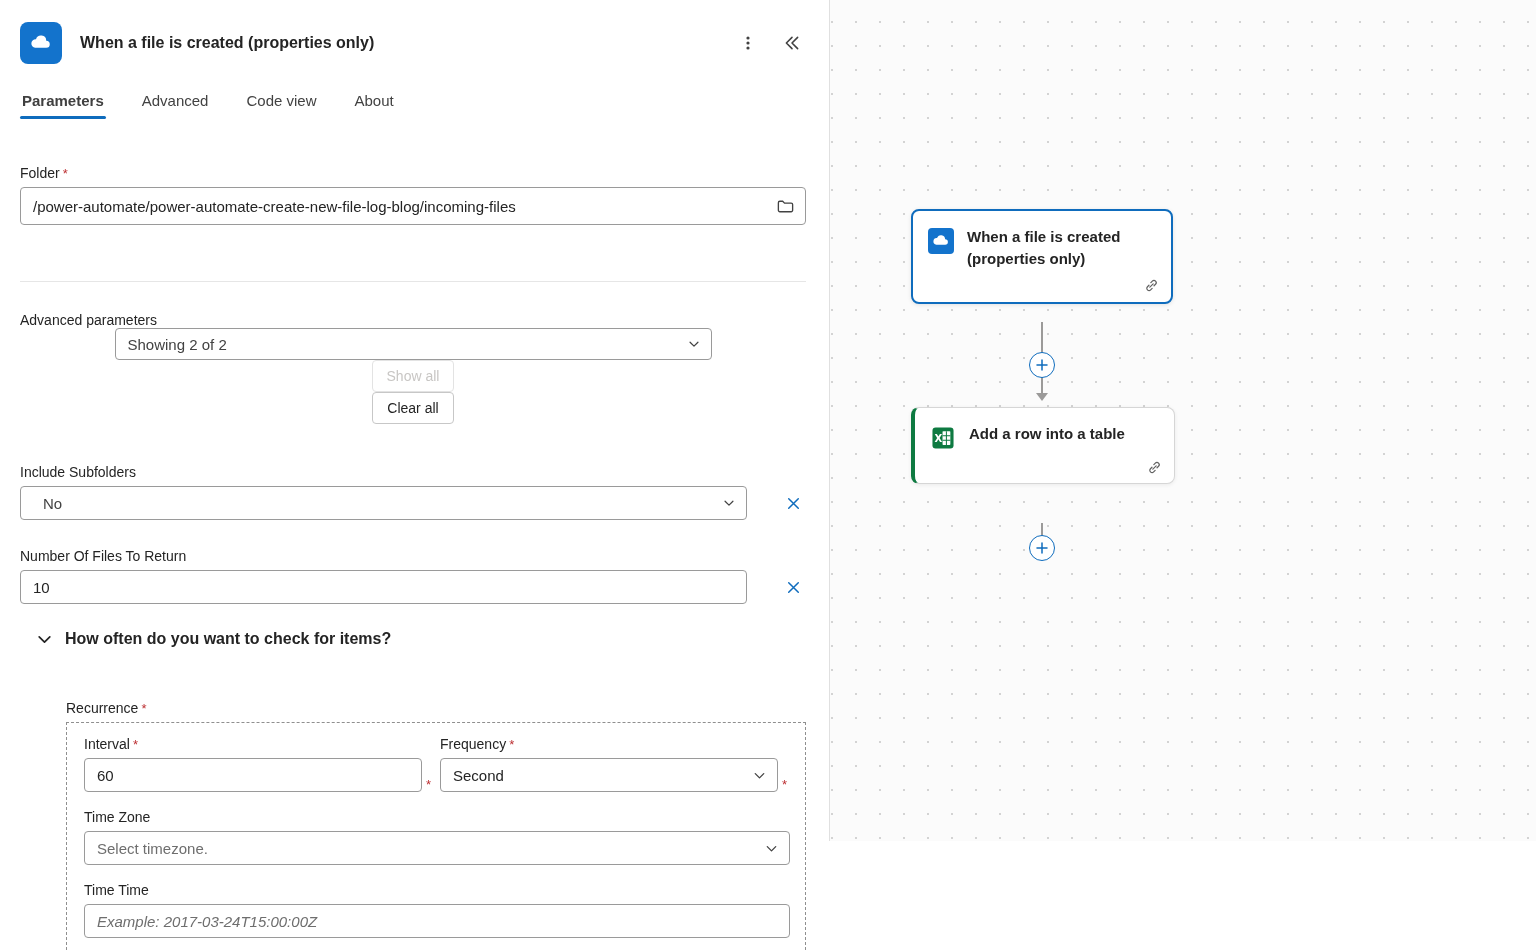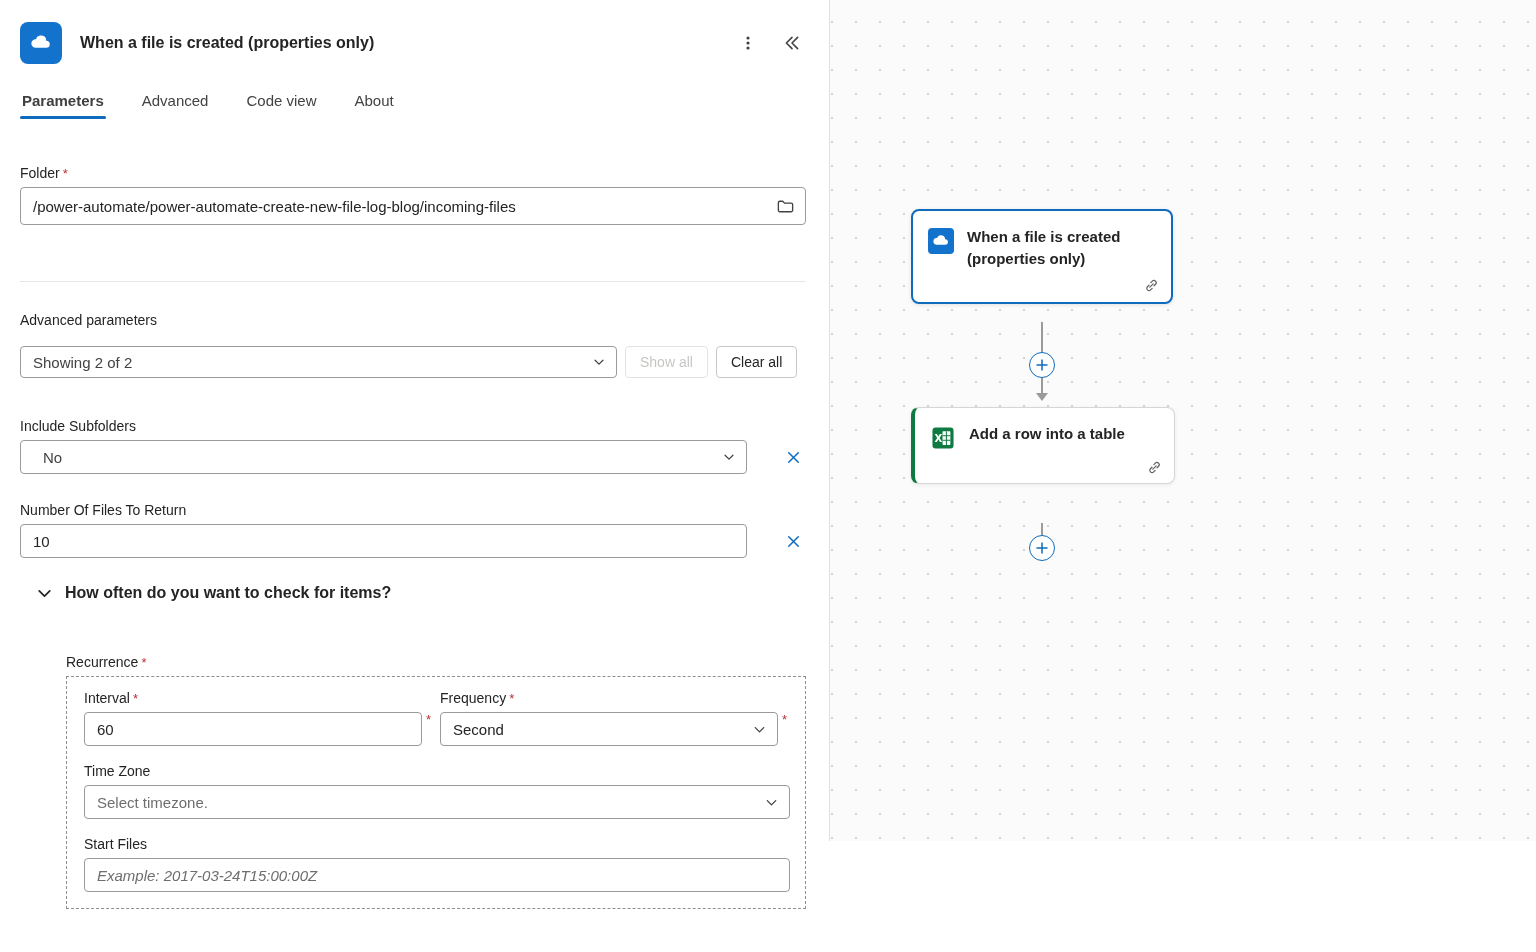--- a/index.html
+++ b/index.html
@@ -25,21 +25,21 @@
   .req { color:#bc2f32; margin-left:3px; font-size:13px; }
 
   .field-block { margin-top:46px; }
   .input-wrap { position:relative; margin-top:6px; }
   .text-input { width:100%; height:38px; border:1px solid #9a9a9a; border-radius:4px; padding:0 44px 0 12px; font-size:15px; font-family:inherit; color:#242424; outline:none; background:#fff; }
   .input-embed-btn { position:absolute; right:6px; top:50%; transform:translateY(-50%); background:none; border:none; width:30px; height:30px; display:flex; align-items:center; justify-content:center; cursor:pointer; border-radius:4px; }
 
   .divider { height:1px; background:#e6e6e6; margin-top:56px; }
 
   .adv-block { margin-top:30px; }
-  .adv-row { display:flex; align-items:center; gap:8px; margin-top:18px; }
+  .adv-row { display:flex; align-items:center; gap:0; margin-top:0;flex-direction:column; }
   .dropdown { display:flex; align-items:center; justify-content:space-between; border:1px solid #9a9a9a; border-radius:4px; height:32px; padding:0 10px 0 12px; font-size:15px; color:#424242; background:#fff; cursor:pointer; }
   .dd-adv { width:597px; }
   .btn { height:32px; padding:0 14px; border-radius:4px; background:#fff; font-family:inherit; font-size:14px; cursor:pointer; }
   .btn-disabled { color:#c8c6c4; border:1px solid #e3e3e3; }
   .btn-normal { color:#242424; border:1px solid #c7c7c7; }
 
   .param-block { margin-top:40px; }
   .param-block.tight { margin-top:28px; }
   .param-row { display:flex; align-items:center; margin-top:6px;gap:20px; }
   .param-field { width:742px; }
@@ -48,21 +48,21 @@
   .dismiss-btn { background:none; border:none; margin-left:14px; width:26px; height:26px; display:flex; align-items:center; justify-content:center; cursor:pointer; }
 
   .section-toggle { display:flex; align-items:center; gap:12px; margin-top:26px; margin-left:16px; background:none; border:none; cursor:pointer; font-family:inherit; }
   .section-title { font-size:16px; font-weight:700; color:#242424; }
 
   .recurrence { margin-left:46px; margin-top:52px; }
   .dashed-box { border:1px dashed #8f8f8f; margin-top:6px; width:740px; padding:12px 15px 16px 17px; }
   .rec-grid { display:flex; gap:6px; }
   .rec-col { flex:1; }
   .rec-lbl { font-size:14px; color:#242424; }
-  .rec-field-row { display:flex; align-items:flex-start; margin-top:5px; }
+  .rec-field-row { display:flex; align-items:flex-end; margin-top:5px; }
   .rec-input { flex:1; height:34px; border:1px solid #9a9a9a; border-radius:4px; padding:0 12px; font-size:15px; font-family:inherit; color:#242424; outline:none; min-width:0; }
   .rec-dd { flex:1; height:34px; min-width:0; color:#242424; }
   .side-req { color:#bc2f32; font-size:13px; margin-left:4px; width:8px; }
   .rec-row { margin-top:16px; }
   .dd-placeholder { color:#6e6e6e; }
   .ph-italic::placeholder { font-style:italic; color:#6e6e6e; }
   .rec-input::placeholder { color:#6e6e6e; }
 
   
   .canvas { flex:1; position:relative; background-color:#fbfbfb;
@@ -220,21 +220,21 @@
             <div class="dropdown rec-dd">
               <span class="dd-placeholder">Select timezone.</span>
               <svg width="15" height="15" viewBox="0 0 16 16" fill="none" stroke="#424242" stroke-width="1.4" stroke-linecap="round" stroke-linejoin="round">
                   <path d="M3.5 6l4.5 4.5L12.5 6"></path>
                 </svg>
             </div>
           </div>
         </div>
 
         <div class="rec-row">
-          <span class="rec-lbl">Start Files</span>
+          <span class="rec-lbl">Time Time</span>
           <div class="rec-field-row">
             <input class="rec-input ph-italic" type="text" placeholder="Example: 2017-03-24T15:00:00Z" style="">
           </div>
         </div>
       </div>
     </div>
 
   </aside>
 
   <main class="canvas">

